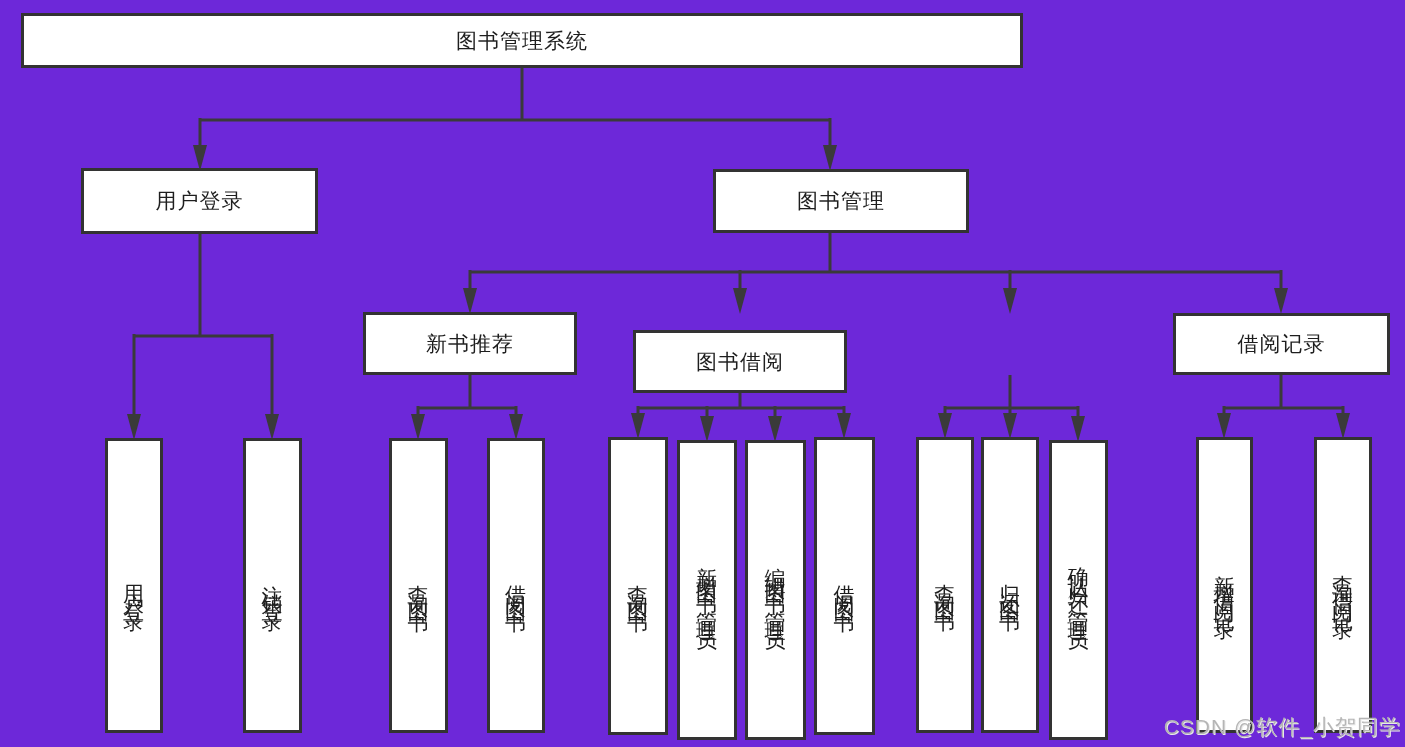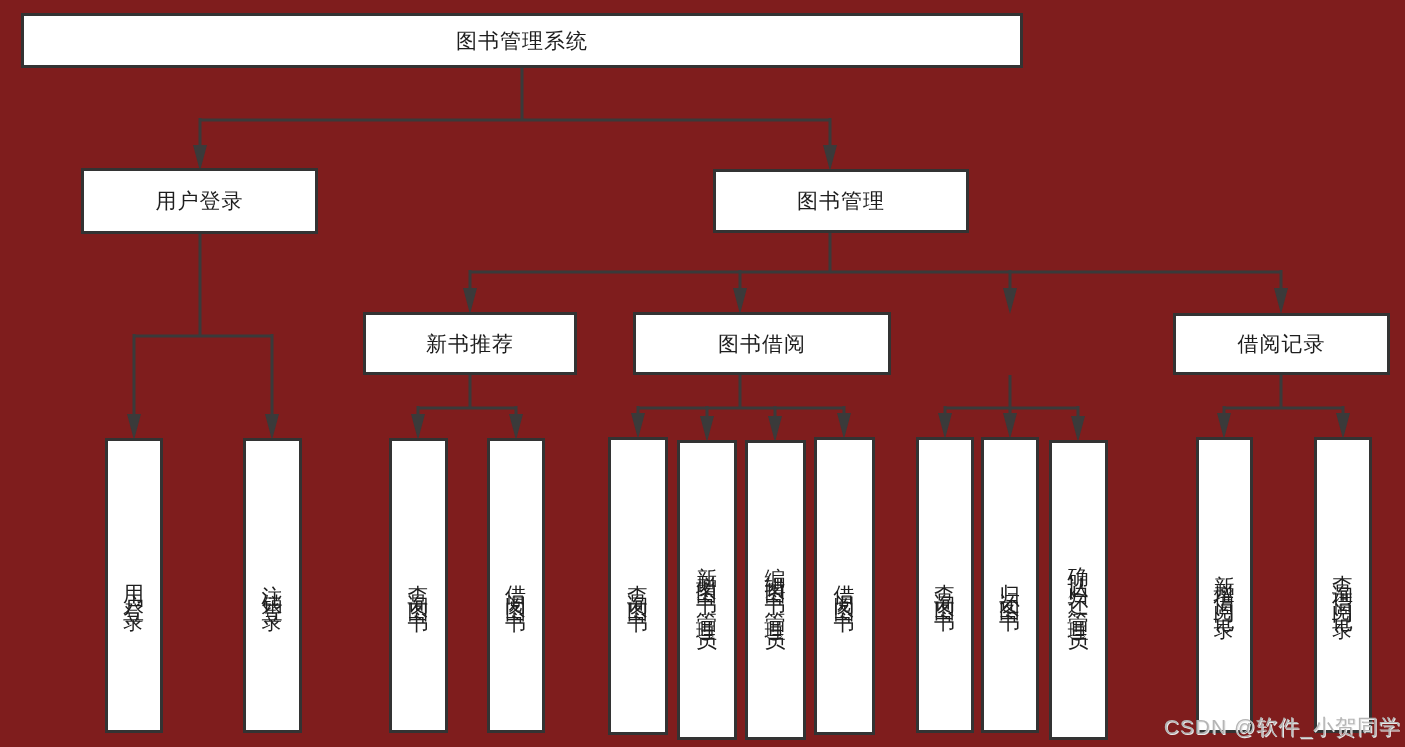--- a/index.html
+++ b/index.html
@@ -1,17 +1,17 @@
 <!DOCTYPE html>
 <html><head>
 <meta charset="utf-8">
 <style>
   html,body{margin:0;padding:0;background:#ffffff;}
   .stage{
-    position:relative;width:1405px;height:747px;background:#7f1d1d;overflow:hidden;
+    position:relative;width:1405px;height:747px;background:#6d28d9;overflow:hidden;
     font-family:"Liberation Sans","DejaVu Sans",sans-serif;color:#1e1e1e;
   }
   svg.wires{position:absolute;left:0;top:0;width:1405px;height:747px;}
   .box{
     position:absolute;box-sizing:border-box;background:#ffffff;
     border:3px solid #333333;display:flex;align-items:center;justify-content:center;
   }
   .box.h span{font-size:21px;letter-spacing:1px;white-space:nowrap;}
   .box.v span{
     writing-mode:vertical-rl;text-orientation:mixed;
@@ -74,21 +74,21 @@
   <div class="box h" style="left:81px;top:168px;width:237px;height:66px">
     <span>用户登录</span>
   </div>
   <div class="box h" style="left:713px;top:169px;width:256px;height:64px">
     <span>图书管理</span>
   </div>
 
   <div class="box h" style="left:363px;top:312px;width:214px;height:63px">
     <span>新书推荐</span>
   </div>
-  <div class="box h" style="left:633px;top:312px;width:258px;height:63px">
+  <div class="box h" style="left:633px;top:330px;width:214px;height:63px">
     <span>图书借阅</span>
   </div>
   <div class="box h" style="left:1173px;top:313px;width:217px;height:62px">
     <span>借阅记录</span>
   </div>
 
   <div class="box v" style="left:105px;top:438px;width:58px;height:295px">
     <span>用户登录</span>
   </div>
   <div class="box v" style="left:243px;top:438px;width:59px;height:295px">

